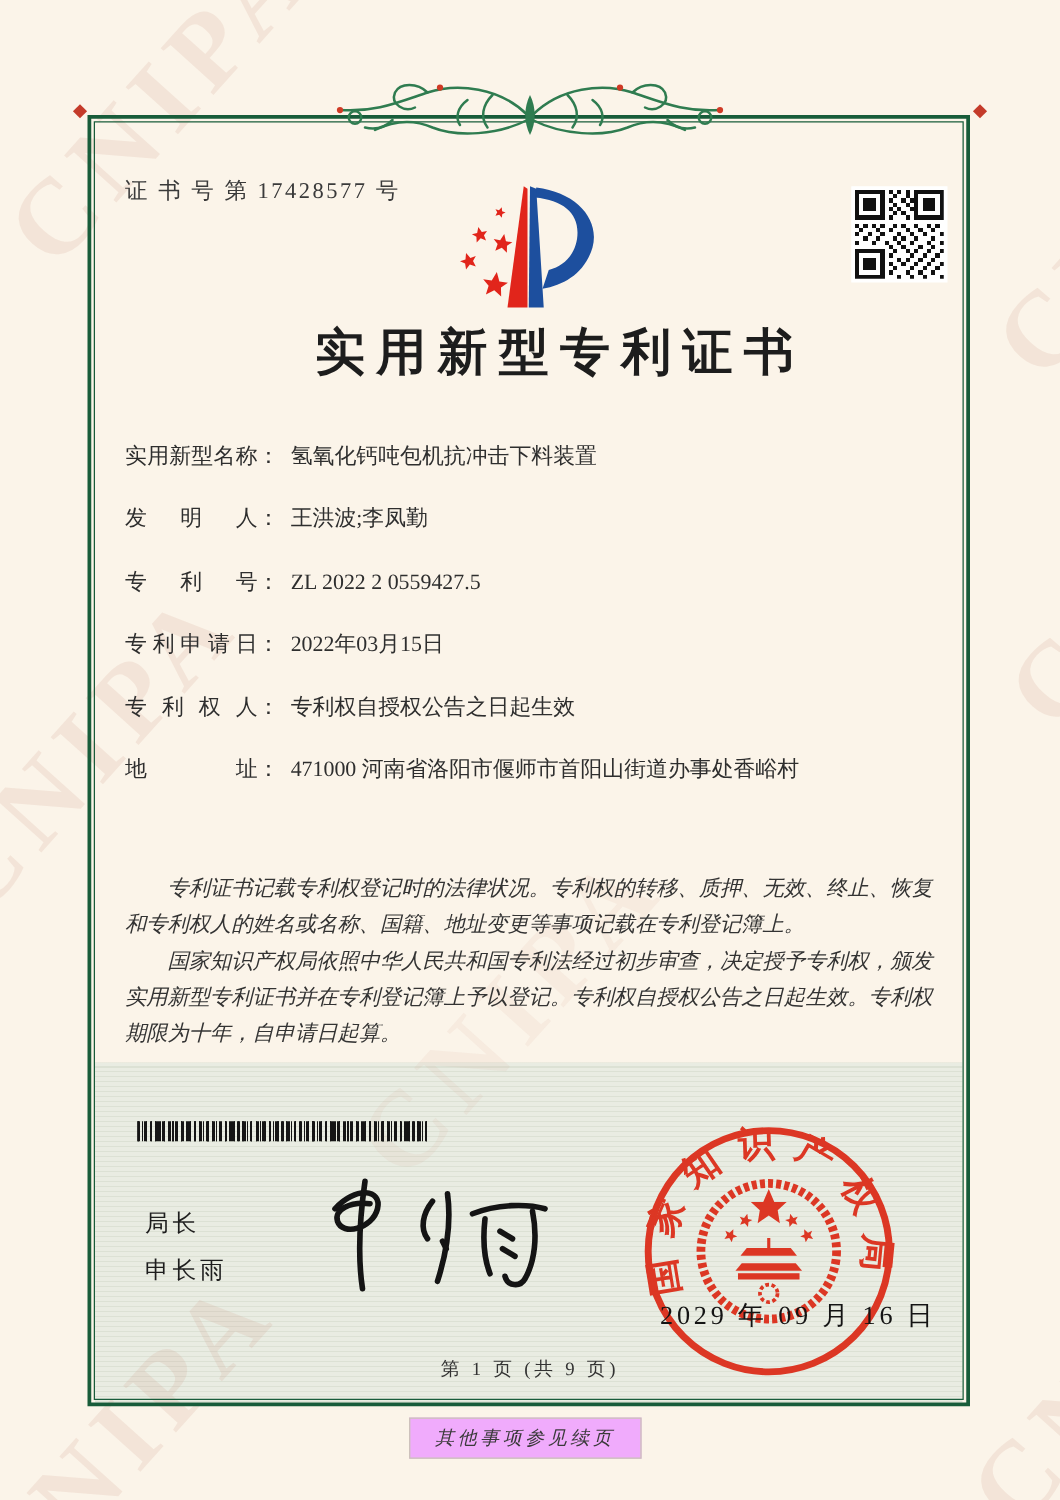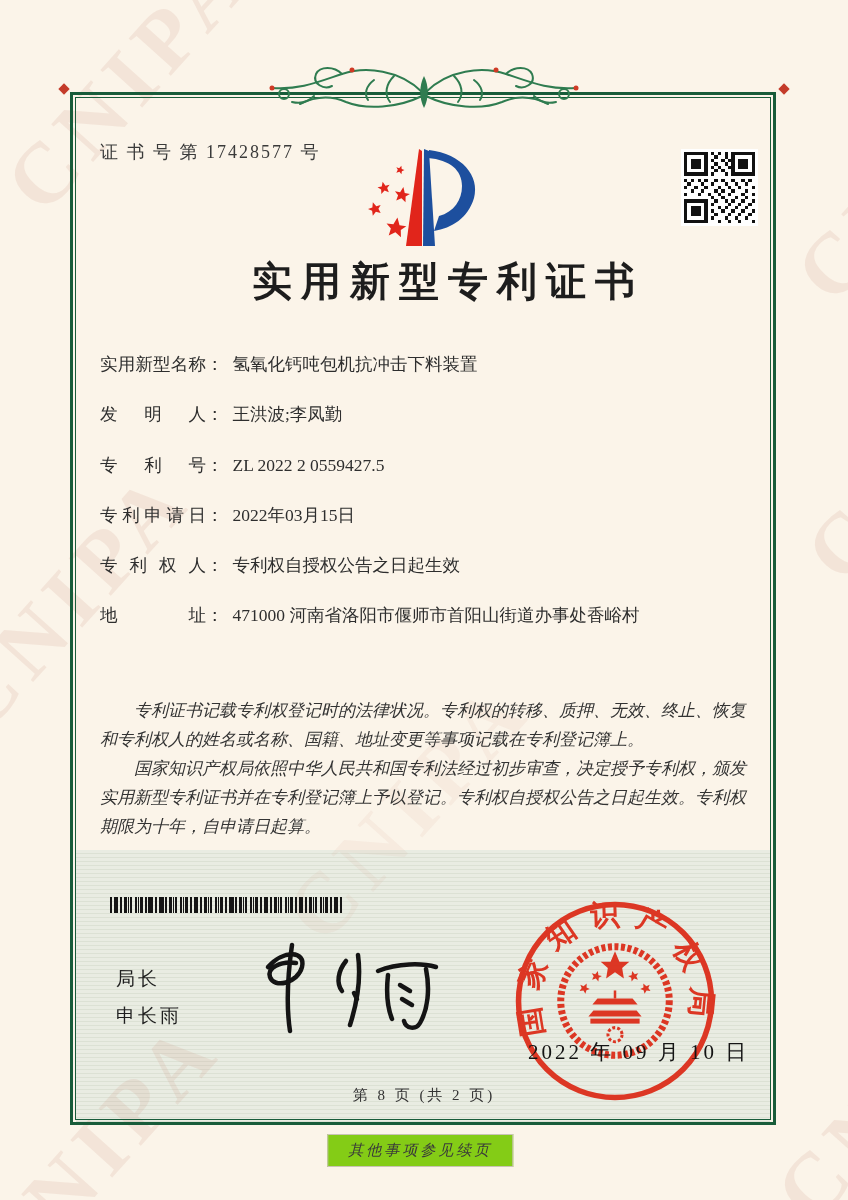--- a/index.html
+++ b/index.html
@@ -45,21 +45,21 @@
       repeating-linear-gradient(90deg,#151515 0 1px,transparent 1px 3.5px);
   }
   .signer-title{position:absolute;left:116px;top:966px;font-size:19px;letter-spacing:3px;color:#1e1e1e;}
   .signer-name{position:absolute;left:116px;top:1003px;font-size:19px;letter-spacing:3px;color:#1e1e1e;}
   .signature{position:absolute;left:240px;top:933px;}
   .seal{position:absolute;left:512px;top:898px;width:206px;height:206px;opacity:0.93;}
   .seal-date{position:absolute;left:528px;top:1038px;font-size:21px;letter-spacing:3px;color:#141414;white-space:nowrap;}
   .page-info{position:absolute;left:0;right:0;top:1086px;text-align:center;font-size:15px;letter-spacing:3px;color:#333;}
   .note-box{
     position:absolute;left:50%;top:1134px;transform:translateX(-52%);
-    border:1px solid #c9c3b5;background:#84cc16;padding:6px 20px;
+    border:1px solid #c9c3b5;background:#f0abfc;padding:6px 20px;
     font-size:15px;letter-spacing:3px;color:#3a3a3a;font-style:italic;white-space:nowrap;
   }
 </style>
 </head>
 <body>
 
 <div class="page">
 
   <span class="watermark" style="left:-30px;top:30px;">CNIPA</span>
   <span class="watermark" style="left:760px;top:120px;">CNIPA</span>
@@ -190,19 +190,19 @@
         <use href="#stS" transform="translate(72,90) scale(5.5) rotate(25)" stroke="none"></use>
         <use href="#stS" transform="translate(133,90) scale(5.5) rotate(-25)" stroke="none"></use>
         <path d="M102.5,92 V100" stroke-width="2.5" fill="none"></path>
         <path d="M80,106 L125,106 L120,100 L85,100 Z" stroke="none"></path>
         <path d="M76,118 L129,118 L124,112 L81,112 Z" stroke="none"></path>
         <rect x="78" y="120" width="49" height="5" stroke="none"></rect>
         <circle cx="102.5" cy="136" r="7" fill="none" stroke-width="3" stroke-dasharray="3 2"></circle>
       </g>
     </svg>
 
-    <div class="seal-date">2022 年 09 月 10 日</div>
-
-    <div class="page-info">第 8 页 (共 2 页)</div>
+    <div class="seal-date">2029 年 09 月 16 日</div>
+
+    <div class="page-info">第 1 页 (共 9 页)</div>
     <div class="note-box">其他事项参见续页</div>
 
   </div>
 </div>
 
 </body></html>

